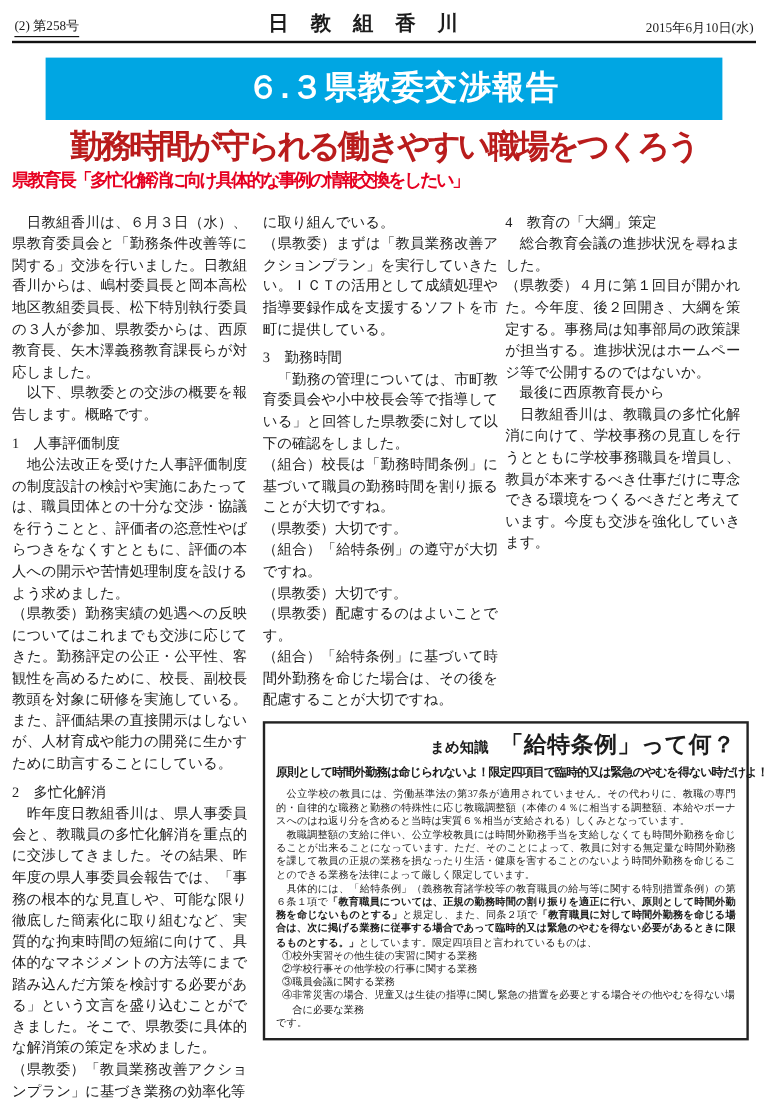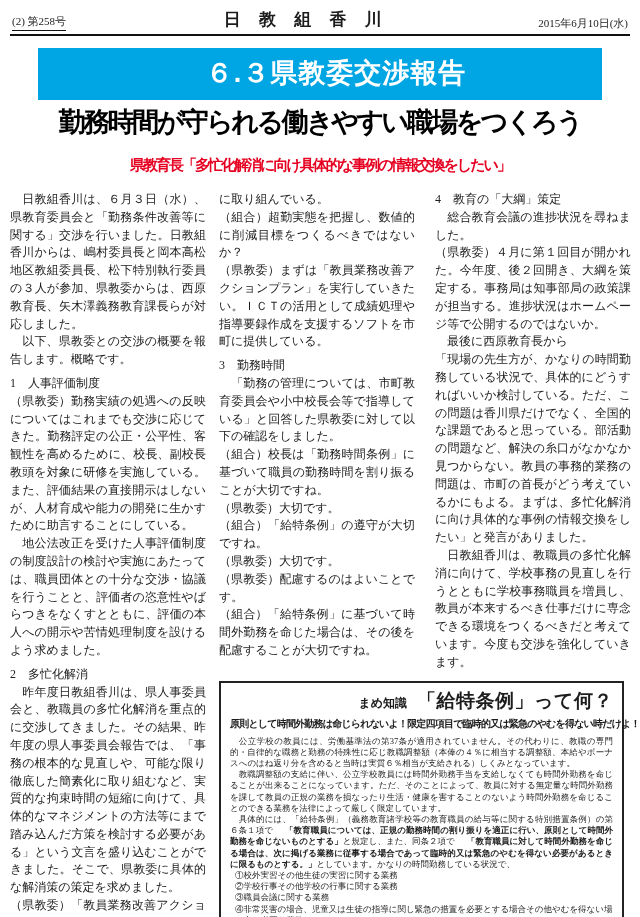--- a/index.html
+++ b/index.html
@@ -40,22 +40,21 @@
     margin: 6px 0 0 0;
     text-align: center;
     color: #0092d5;
     font-family: "Liberation Sans", sans-serif;
     font-weight: bold;
     font-size: 27px;
     letter-spacing: -2.5px;
     line-height: 32px;
   }
   .subheadline {
-    margin-top: 17px;
-    text-align: center;
+    margin-top: 3px;
     color: #e60021;
     font-family: "Liberation Sans", sans-serif;
     font-weight: bold;
     font-size: 15px;
     letter-spacing: -2px;
     line-height: 20px;
     white-space: nowrap;
   }
 
   
@@ -63,21 +62,21 @@
   .col {
     width: 196px; flex: none;
     font-size: 12px; line-height: 17.8px;
     text-align: justify;
   }
   .col .blk { margin: 0; }
   .col .blk.h { margin-top: 6px; }
   .col .blk.h:first-child { margin-top: 0; }
 
   .right { width: 405px; flex: none; }
-  .right-cols { display: flex; gap: 20px; }
+  .right-cols { display: flex; gap: 6px; }
 
   
   .box {
     border: 2px solid #222;
     margin-top: 9px;
     padding: 5px 9px 7px 9px;
     box-sizing: border-box;
   }
   .box-head { display: flex; align-items: baseline; gap: 10px; font-family: "Liberation Sans", sans-serif; font-weight: bold; justify-content: flex-end; }
   .box-label { font-size: 12px; }
@@ -87,87 +86,85 @@
     font-weight: bold;
     font-size: 10px;
     letter-spacing: -0.8px;
     text-align: right;
     white-space: nowrap;
     margin: 3px 0 5px 0;
   }
   .box-body { font-size: 8.5px; line-height: 11.2px; text-align: justify; }
   .box-body .blk { margin: 0; }
   .box-body .blk.li { padding-left: 1.6em; text-indent: -1em; text-align: left; }
-  .box-body .b { font-family: "Liberation Sans", sans-serif; font-weight: bold; margin-left: 12px; }
+  .box-body .b { font-family: "Liberation Sans", sans-serif; font-weight: bold; }
 </style>
 </head>
 <body>
 
 <div class="page">
 
   <div class="header-bar">
     <span class="issue">(2) 第258号</span>
     <span class="masthead">日 教 組 香 川</span>
     <span class="date">2015年6月10日(水)</span>
   </div>
 
   <div class="banner" style="background: rgb(0, 166, 227); color: rgb(255, 255, 255); padding-left: 32px;">
     <span>６.３県教委交渉報告</span>
   </div>
 
-  <h1 class="headline" style="color: #000000;">勤務時間が守られる働きやすい職場をつくろう</h1>
+  <h1 class="headline" style="color: #b91c1c;">勤務時間が守られる働きやすい職場をつくろう</h1>
   <div class="subheadline" style="color: rgb(230, 0, 33);">県教育長「多忙化解消に向け具体的な事例の情報交換をしたい」</div>
 
   <div class="columns">
     <div class="col">
         <div class="blk p">　日教組香川は、６月３日（水）、県教育委員会と「勤務条件改善等に関する」交渉を行いました。日教組香川からは、嶋村委員長と岡本高松地区教組委員長、松下特別執行委員の３人が参加、県教委からは、西原教育長、矢木澤義務教育課長らが対応しました。</div>
         <div class="blk p">　以下、県教委との交渉の概要を報告します。概略です。</div>
         <div class="blk h">1　人事評価制度</div>
+        <div class="blk p">　地公法改正を受けた人事評価制度の制度設計の検討や実施にあたっては、職員団体との十分な交渉・協議を行うことと、評価者の恣意性やばらつきをなくすとともに、評価の本人への開示や苦情処理制度を設けるよう求めました。</div>
         <div class="blk p">（県教委）勤務実績の処遇への反映についてはこれまでも交渉に応じてきた。勤務評定の公正・公平性、客観性を高めるために、校長、副校長教頭を対象に研修を実施している。また、評価結果の直接開示はしないが、人材育成や能力の開発に生かすために助言することにしている。</div>
-        <div class="blk p">　地公法改正を受けた人事評価制度の制度設計の検討や実施にあたっては、職員団体との十分な交渉・協議を行うことと、評価者の恣意性やばらつきをなくすとともに、評価の本人への開示や苦情処理制度を設けるよう求めました。</div>
         <div class="blk h">2　多忙化解消</div>
         <div class="blk p">　昨年度日教組香川は、県人事委員会と、教職員の多忙化解消を重点的に交渉してきました。その結果、昨年度の県人事委員会報告では、「事務の根本的な見直しや、可能な限り徹底した簡素化に取り組むなど、実質的な拘束時間の短縮に向けて、具体的なマネジメントの方法等にまで踏み込んだ方策を検討する必要がある」という文言を盛り込むことができました。そこで、県教委に具体的な解消策の策定を求めました。</div>
         <div class="blk p">（県教委）「教員業務改善アクションプラン」に基づき業務の効率化等</div>
       </div>
 
     <div class="right">
       <div class="right-cols">
         <div class="col">
             <div class="blk p">に取り組んでいる。</div>
-            <div class="blk p">（組合）超勤実態を把握し、数値的に削減目標をつくるべきではないか？</div>
             <div class="blk p">（県教委）まずは「教員業務改善アクションプラン」を実行していきたい。ＩＣＴの活用として成績処理や指導要録作成を支援するソフトを市町に提供している。</div>
             <div class="blk h">3　勤務時間</div>
             <div class="blk p">　「勤務の管理については、市町教育委員会や小中校長会等で指導している」と回答した県教委に対して以下の確認をしました。</div>
             <div class="blk p">（組合）校長は「勤務時間条例」に基づいて職員の勤務時間を割り振ることが大切ですね。</div>
             <div class="blk p">（県教委）大切です。</div>
             <div class="blk p">（組合）「給特条例」の遵守が大切ですね。</div>
             <div class="blk p">（県教委）大切です。</div>
             <div class="blk p">（県教委）配慮するのはよいことです。</div>
             <div class="blk p">（組合）「給特条例」に基づいて時間外勤務を命じた場合は、その後を配慮することが大切ですね。</div>
           </div>
         <div class="col">
             <div class="blk h">4　教育の「大綱」策定</div>
             <div class="blk p">　総合教育会議の進捗状況を尋ねました。</div>
             <div class="blk p">（県教委）４月に第１回目が開かれた。今年度、後２回開き、大綱を策定する。事務局は知事部局の政策課が担当する。進捗状況はホームページ等で公開するのではないか。</div>
             <div class="blk p">　最後に西原教育長から</div>
-            <div class="blk p">「現場の先生方が、かなりの時間勤務している状況で、具体的にどうすればいいか検討している。ただ、この問題は香川県だけでなく、全国的な課題であると思っている。部活動の問題など、解決の糸口がなかなか見つからない。教員の事務的業務の問題は、市町の首長がどう考えているかにもよる。まずは、多忙化解消に向け具体的な事例の情報交換をしたい」と発言がありました。</div>
             <div class="blk p">　日教組香川は、教職員の多忙化解消に向けて、学校事務の見直しを行うとともに学校事務職員を増員し、教員が本来するべき仕事だけに専念できる環境をつくるべきだと考えています。今度も交渉を強化していきます。</div>
           </div>
       </div>
 
       <div class="box">
         <div class="box-head">
           <span class="box-label">まめ知識</span>
           <span class="box-title">「給特条例」って何？</span>
         </div>
         <div class="box-lead">原則として時間外勤務は命じられないよ！限定四項目で臨時的又は緊急のやむを得ない時だけよ！</div>
         <div class="box-body">
             <div class="blk p"><span>　公立学校の教員には、労働基準法の第37条が適用されていません。その代わりに、教職の専門的・自律的な職務と勤務の特殊性に応じ教職調整額（本俸の４％に相当する調整額、本給やボーナスへのはね返り分を含めると当時は実質６％相当が支給される）しくみとなっています。</span></div>
             <div class="blk p"><span>　教職調整額の支給に伴い、公立学校教員には時間外勤務手当を支給しなくても時間外勤務を命じることが出来ることになっています。ただ、そのことによって、教員に対する無定量な時間外勤務を課して教員の正規の業務を損なったり生活・健康を害することのないよう時間外勤務を命じることのできる業務を法律によって厳しく限定しています。</span></div>
-            <div class="blk p"><span>　具体的には、「給特条例」（義務教育諸学校等の教育職員の給与等に関する特別措置条例）の第６条１項で</span><span class="b">「教育職員については、正規の勤務時間の割り振りを適正に行い、原則として時間外勤務を命じないものとする」</span><span>と規定し、また、同条２項で</span><span class="b">「教育職員に対して時間外勤務を命じる場合は、次に掲げる業務に従事する場合であって臨時的又は緊急のやむを得ない必要があるときに限るものとする。」</span><span>としています。かなりの時間勤務している状況で、</span></div>
+            <div class="blk p"><span>　具体的には、「給特条例」（義務教育諸学校等の教育職員の給与等に関する特別措置条例）の第６条１項で</span><span class="b">「教育職員については、正規の勤務時間の割り振りを適正に行い、原則として時間外勤務を命じないものとする」</span><span>と規定し、また、同条２項で</span><span class="b">「教育職員に対して時間外勤務を命じる場合は、次に掲げる業務に従事する場合であって臨時的又は緊急のやむを得ない必要があるときに限るものとする。」</span><span>としています。限定四項目と言われているものは、</span></div>
             <div class="blk li"><span>①校外実習その他生徒の実習に関する業務</span></div>
             <div class="blk li"><span>②学校行事その他学校の行事に関する業務</span></div>
             <div class="blk li"><span>③職員会議に関する業務</span></div>
             <div class="blk li"><span>④非常災害の場合、児童又は生徒の指導に関し緊急の措置を必要とする場合その他やむを得ない場合に必要な業務</span></div>
             <div class="blk p"><span>です。</span></div>
           </div>
       </div>
     </div>
   </div>
 

